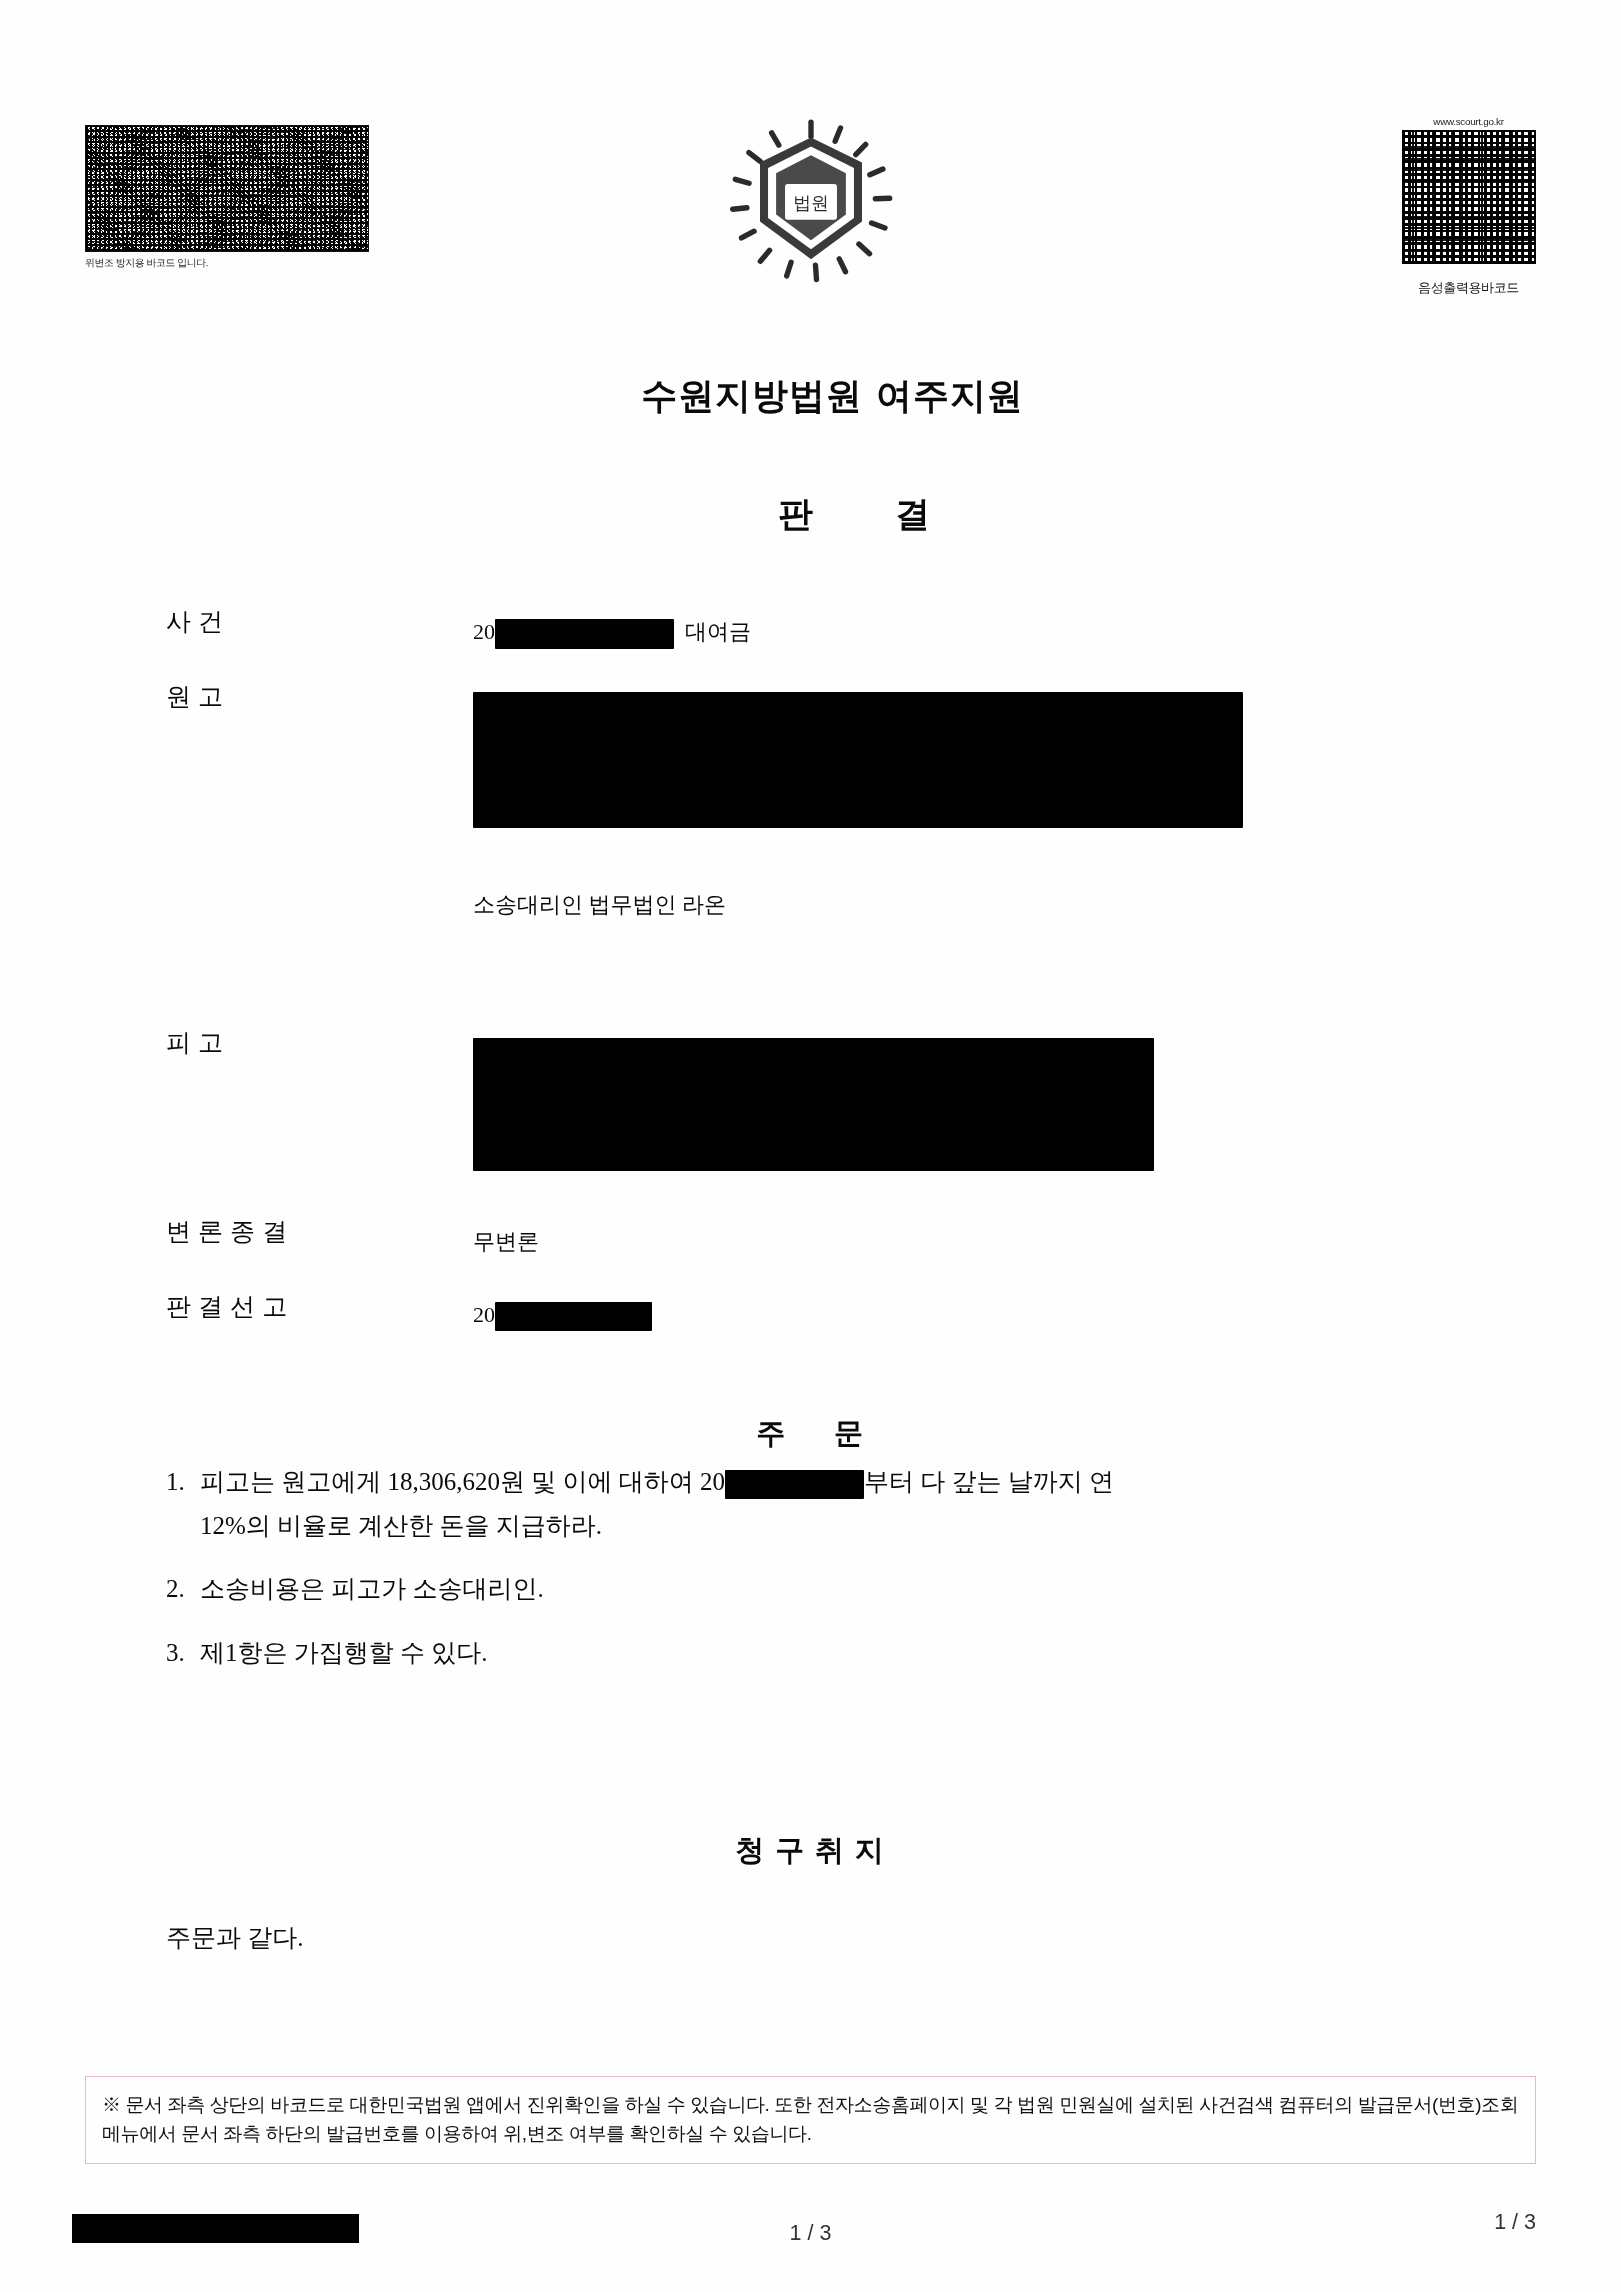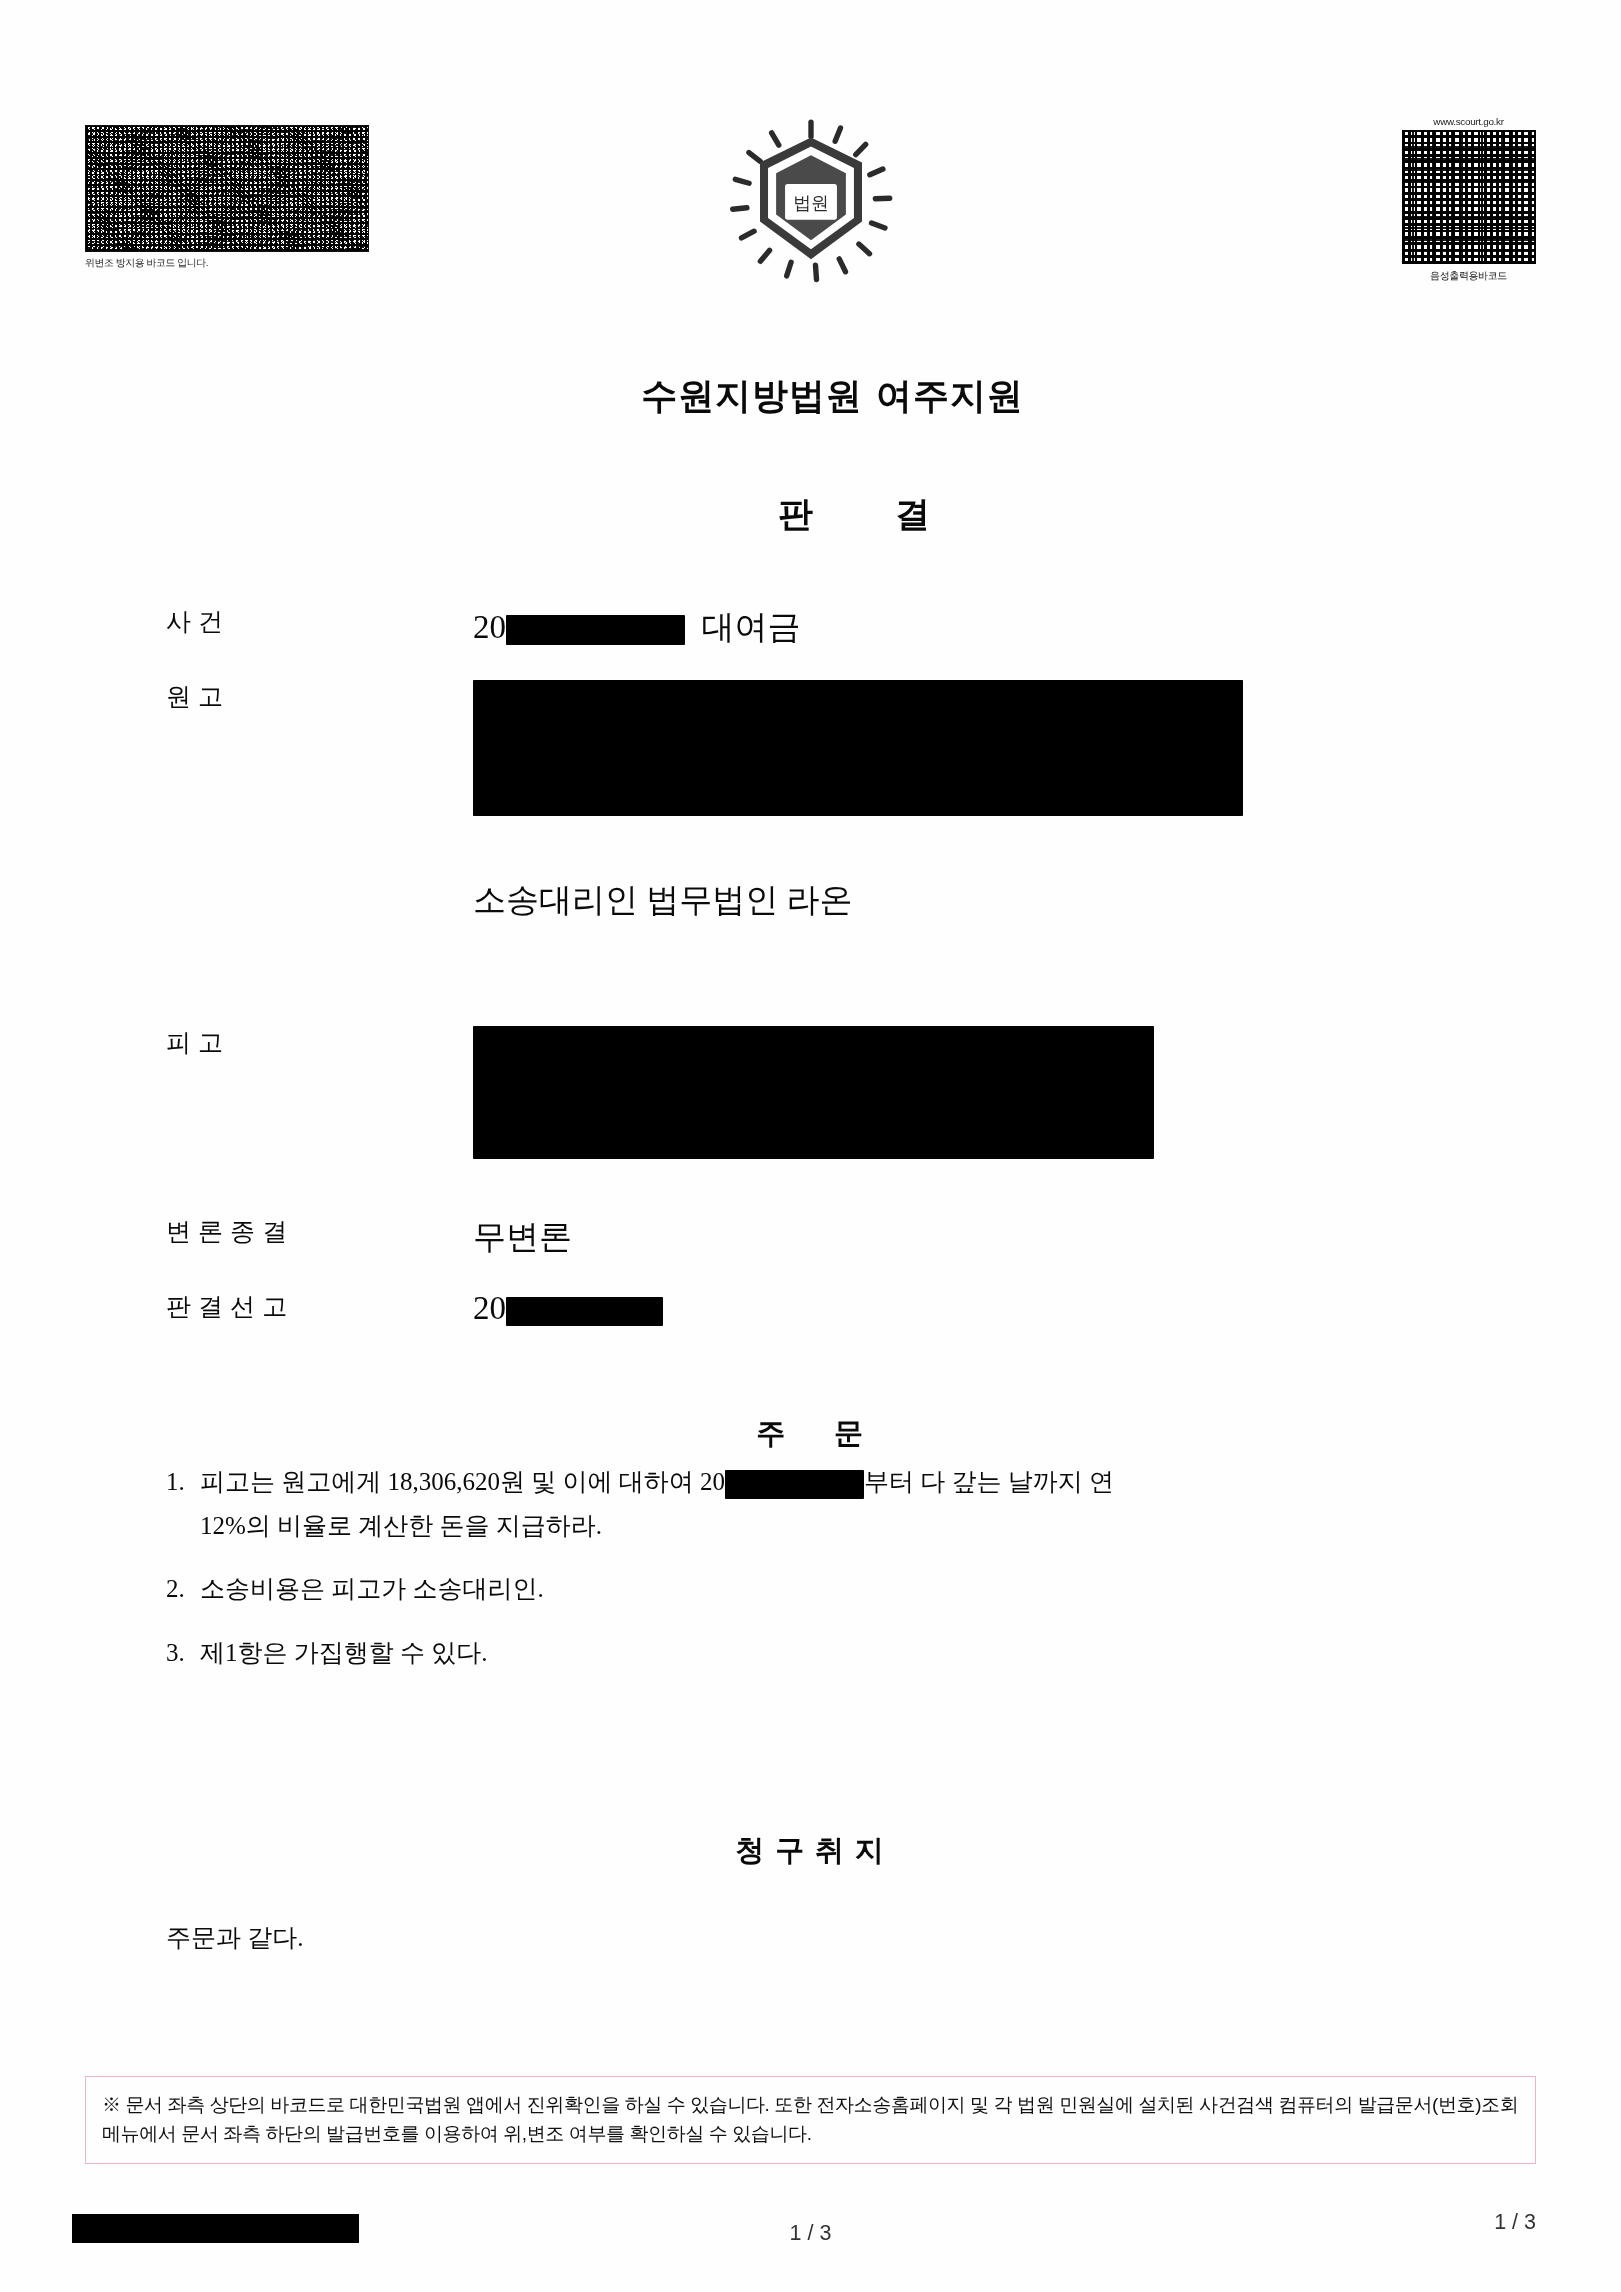--- a/index.html
+++ b/index.html
@@ -89,22 +89,22 @@
     background-color: #fff;
     background-image:
       repeating-linear-gradient(90deg, #000 0 2.7px, transparent 2.7px 6.3px),
       repeating-linear-gradient(0deg, #000 0 2.7px, transparent 2.7px 6.3px),
       repeating-linear-gradient(90deg, rgba(0,0,0,.9) 0 1.8px, transparent 1.8px 9.9px),
       repeating-linear-gradient(0deg, rgba(0,0,0,.9) 0 1.8px, transparent 1.8px 11.6px);
     background-blend-mode: multiply;
   }
   .qr-caption {
     font-family: "Liberation Sans", sans-serif;
-    font-size: 10px;
-    margin-top: 5px;
+    font-size: 13px;
+    margin-top: 15px;
     letter-spacing: -0.4px;
     color: #111;
   }
 
   
   .court-name {
     position: absolute;
     top: 372px;
     width: 100%;
     text-align: center;
@@ -144,22 +144,22 @@
     left: 166px;
     top: 0;
     width: 166px;
     font-size: 25px;
     letter-spacing: 0.4px;
     white-space: nowrap;
   }
   .field-value {
     position: absolute;
     left: 473px;
-    top: 0;
-    font-size: 33px;
+    top: 12px;
+    font-size: 22px;
     white-space: nowrap;
     text-align: right;
   }
   .redacted {
     display: inline-block;
     background: #000;
     vertical-align: middle;
     border-radius: 0.9px;
   }
 

